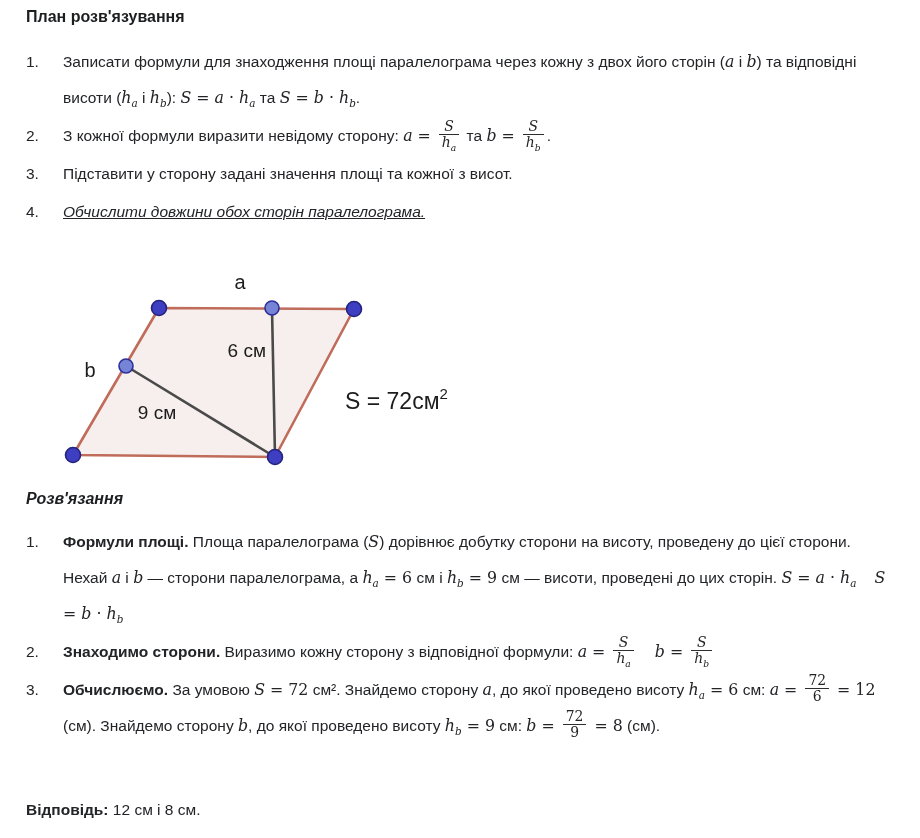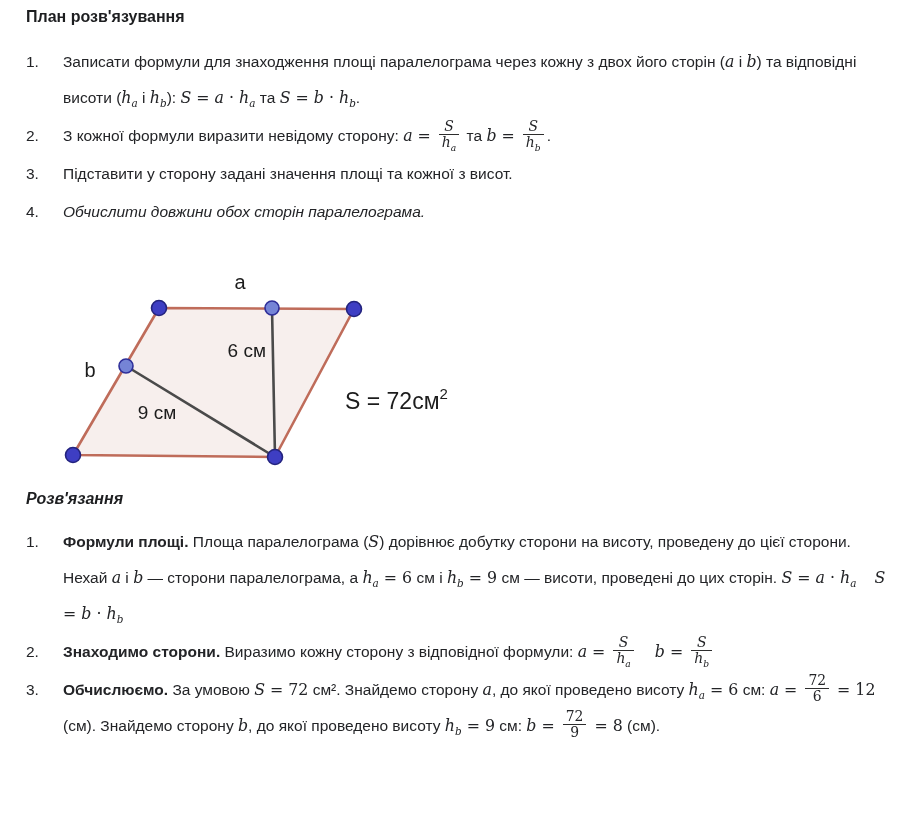--- a/index.html
+++ b/index.html
@@ -16,21 +16,21 @@
   #solution-list { top:524px; }
 
   .row { display:flex; align-items:flex-start; line-height:36px; }
   .row .num { flex:0 0 37px; }
   .row .body { flex:1; }
   #plan-list .row { margin-bottom:2px; }
   #solution-list .row { margin-bottom:2px; }
 
   .tx {}
   .bld { font-weight:bold;text-align:center; }
-  .it { font-style:italic; }
+  .it { font-style:italic;text-decoration:underline; }
   .mv { font-family:"DejaVu Serif", serif; font-style:italic; font-size:1.02em; }
   .mv sub { font-size:0.66em; font-style:italic; line-height:0; }
   .op, .mn { font-family:"DejaVu Serif", serif; font-size:1.02em; }
   .sp { display:inline-block; width:18px; }
 
   .frac { display:inline-block; text-align:center; vertical-align:middle;
           font-family:"DejaVu Serif", serif; line-height:1.12; font-size:0.88em;
           margin:0 3px; position:relative; top:-2px; }
   .fnum { display:block; border-bottom:1.4px solid #2d2d2d; padding:0 3px; }
   .fden { display:block; padding:0 3px;text-align:center; }
@@ -100,14 +100,17 @@
     <div class="row">
       <div class="num">2.</div>
       <div class="body"><span class="bld">Знаходимо сторони.</span><span class="tx"> Виразимо кожну сторону з відповідної формули: </span><span class="mv">a</span><span class="op"> = </span><span class="frac"><span class="fnum mv">S</span><span class="fden"><span class="mv">h<sub>a</sub></span></span></span><span class="sp"></span><span class="mv">b</span><span class="op"> = </span><span class="frac"><span class="fnum mv">S</span><span class="fden"><span class="mv">h<sub>b</sub></span></span></span></div>
     </div>
     <div class="row">
       <div class="num">3.</div>
       <div class="body"><span class="bld">Обчислюємо.</span><span class="tx"> За умовою </span><span class="mv">S</span><span class="op"> = </span><span class="mn">72</span><span class="tx"> см². Знайдемо сторону </span><span class="mv">a</span><span class="tx">, до якої проведено висоту </span><span class="mv">h<sub>a</sub></span><span class="op"> = </span><span class="mn">6</span><span class="tx"> см: </span><span class="mv">a</span><span class="op"> = </span><span class="frac"><span class="fnum mn">72</span><span class="fden"><span class="mn">6</span></span></span><span class="op"> = </span><span class="mn">12</span><span class="tx"> (см). Знайдемо сторону </span><span class="mv">b</span><span class="tx">, до якої проведено висоту </span><span class="mv">h<sub>b</sub></span><span class="op"> = </span><span class="mn">9</span><span class="tx"> см: </span><span class="mv">b</span><span class="op"> = </span><span class="frac"><span class="fnum mn">72</span><span class="fden"><span class="mn">9</span></span></span><span class="op"> = </span><span class="mn">8</span><span class="tx"> (см).</span></div>
     </div>
   </div>
 
+  <div id="answer">
+    <span class="bld">Відповідь:</span><span> 12 см і 8 см.</span>
+  </div>
 
 </div>
 
 </body></html>

